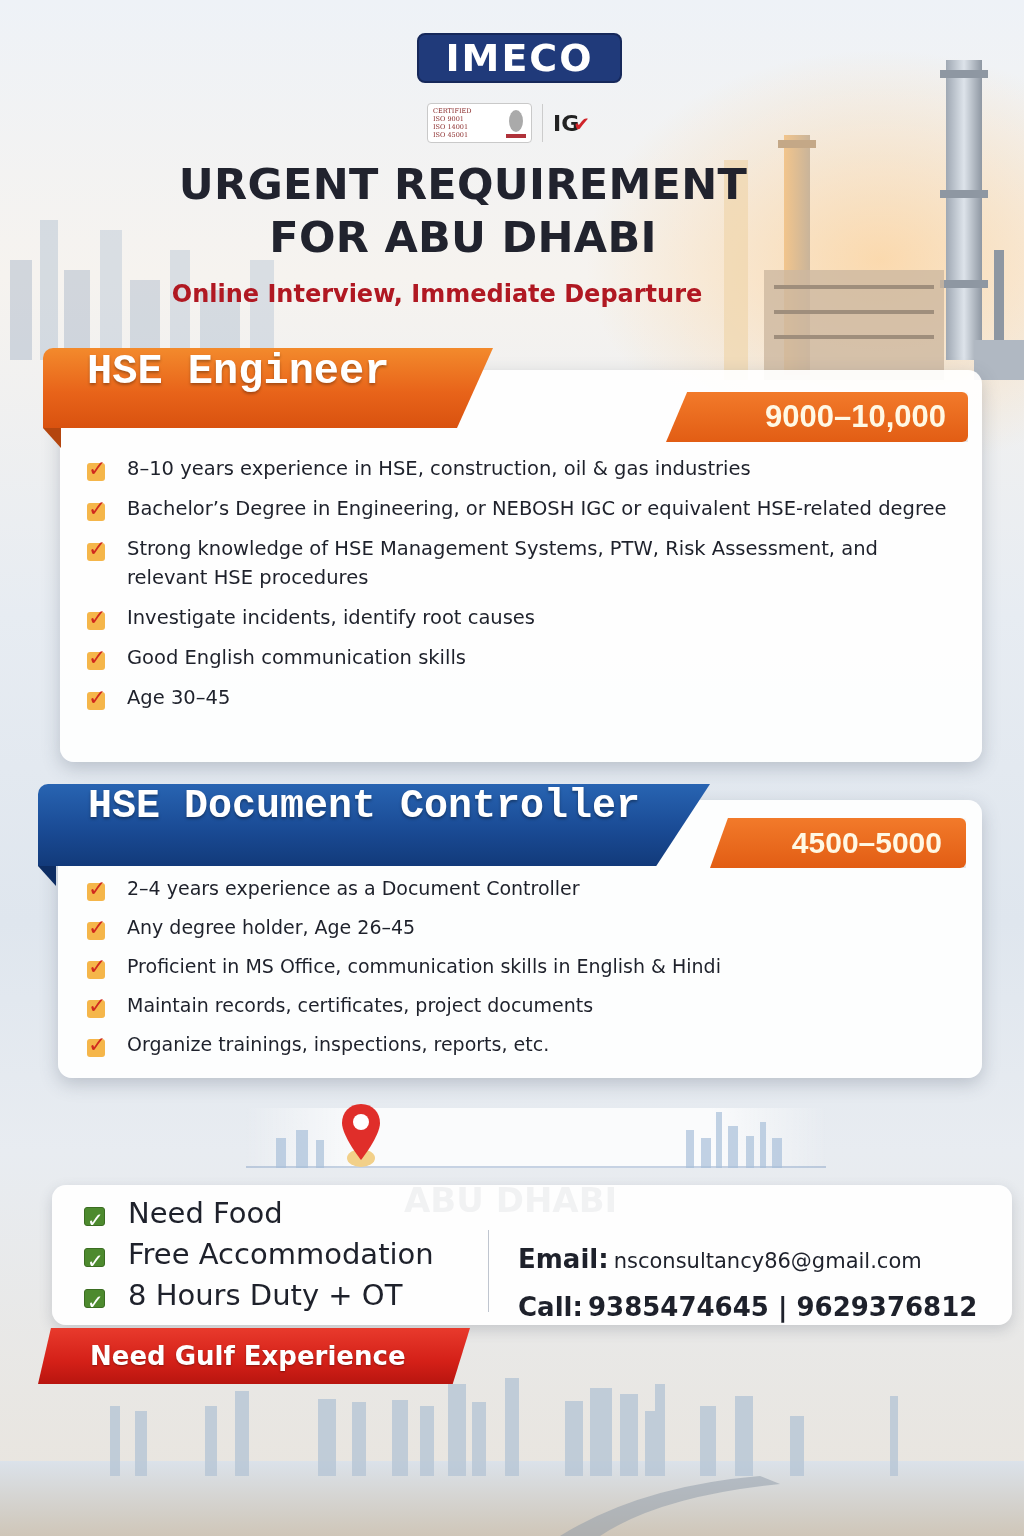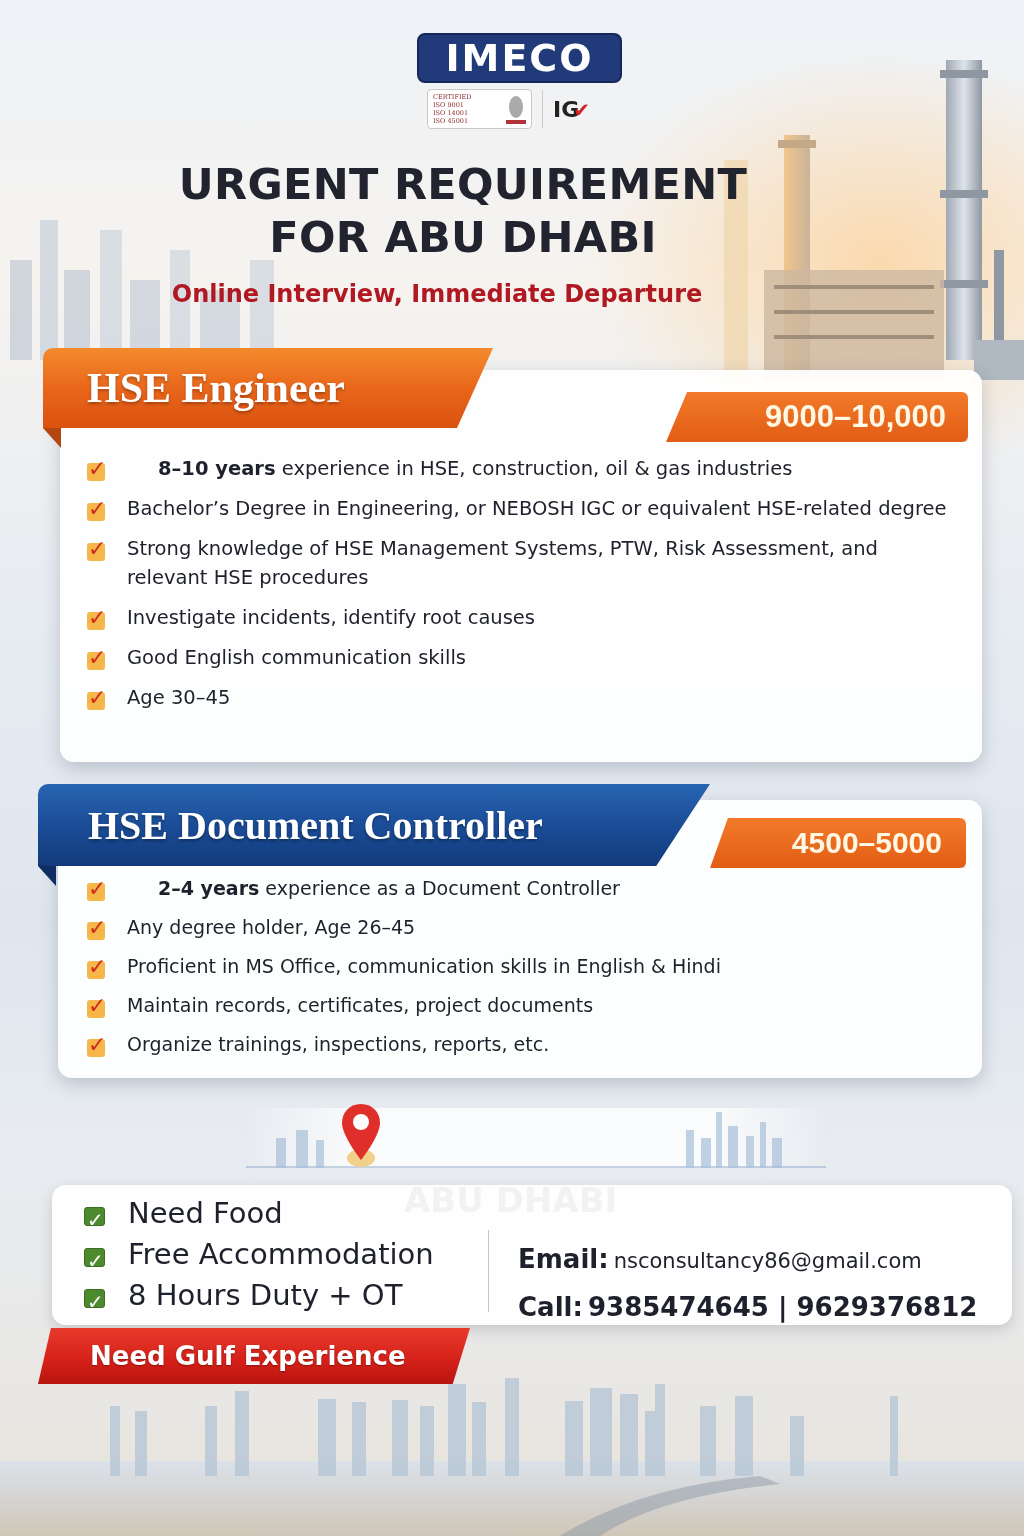--- a/index.html
+++ b/index.html
@@ -20,21 +20,21 @@
 
   
   .logo-wrap { position: absolute; left: 417px; top: 33px; width: 205px; }
   .logo {
     width: 205px; height: 50px; background: #203a7a; border-radius: 8px;
     border: 2px solid #16285a;
     display: flex; align-items: center; justify-content: center;
     color: #fff; font-family: "DejaVu Sans", sans-serif; font-weight: bold;
     font-size: 38px; letter-spacing: 2px;
   }
-  .certs { display: flex; align-items: center; gap: 10px; margin-top: 6px; margin-left: 10px; }
+  .certs { display: flex; align-items: center; gap: 10px; margin-top: 20px; margin-left: 10px; }
   .iso-box {
     width: 105px; height: 40px; border: 1px solid #c9c9c9; border-radius: 4px; background: #fff;
     font-size: 6.5px; line-height: 8px; color: #8a2a2a; padding: 3px 5px; position: relative;
     font-family: "DejaVu Serif", serif;
   }
   .iso-box .seal { position: absolute; right: 8px; top: 6px; width: 14px; height: 22px; border-radius: 50%; background: #aaa; }
   .iso-box .seal-bar { position: absolute; right: 5px; top: 30px; width: 20px; height: 4px; background: #b0323a; }
   .cert-sep { width: 1px; height: 38px; background: #ccc; }
   .ig-box { font-family: "DejaVu Sans", sans-serif; font-weight: bold; font-size: 22px; color: #222; position: relative; }
   .ig-box .tick { color: #d0242a; font-size: 20px; margin-left: -6px; }
@@ -51,22 +51,22 @@
 
   
   .card {
     position: absolute; background: rgba(255,255,255,0.93); border-radius: 14px;
     box-shadow: 0 6px 18px rgba(60,70,90,0.25);
   }
   .card-hse { left: 60px; top: 370px; width: 922px; height: 392px; }
   .card-doc { left: 58px; top: 800px; width: 924px; height: 278px; }
 
   .ribbon {
-    position: absolute; color: #fff; font-family: Liberation Serif, serif; font-weight: bold;
-    display: flex; align-items: center;
+    position: absolute; color: #fff; font-family: Liberation Mono, monospace; font-weight: bold;
+    display: flex; 
     clip-path: polygon(0 0, 100% 0, 92% 100%, 0 100%);
     border-radius: 10px 0 0 0;
   }
   .ribbon-hse {
     left: 43px; top: 348px; width: 450px; height: 80px; padding-left: 44px; font-size: 42px;
     background: linear-gradient(180deg, #f38a2c 0%, #e8641a 55%, #d9520f 100%);
     text-shadow: 0 2px 3px rgba(0,0,0,0.3);
   }
   .ribbon-doc {
     left: 38px; top: 784px; width: 672px; height: 82px; padding-left: 50px; font-size: 40px;
@@ -86,21 +86,21 @@
     box-shadow: 0 3px 6px rgba(0,0,0,0.2);
   }
   .salary-hse { left: 666px; top: 392px; width: 302px; height: 50px; font-size: 31px; padding-right: 22px; }
   .salary-doc { left: 710px; top: 818px; width: 256px; height: 50px; font-size: 30px; padding-right: 24px; }
 
   .req-list { position: absolute; list-style: none; }
   .req-list li {
     position: relative; padding-left: 40px; font-size: 19.5px; line-height: 29px; color: #1e212b;
     font-family: "DejaVu Sans", sans-serif;
   }
-  .req-list li b { font-weight: bold; margin-left: 31px; }
+  .req-list li b { font-weight: normal; }
   .req-hse { left: 87px; top: 454px; width: 860px; }
   .req-hse li { margin-bottom: 11px; }
   .req-hse li.two { margin-bottom: 11px; }
   .req-doc { left: 87px; top: 874px; width: 860px; }
   .req-doc li { margin-bottom: 10px; font-size: 19px; }
 
   .check {
     position: absolute; left: 0; top: 5px; width: 22px; height: 22px;
   }
   .check .box { position: absolute; left: 0; top: 4px; width: 18px; height: 18px; background: #f5b64a; border-radius: 3px; }

